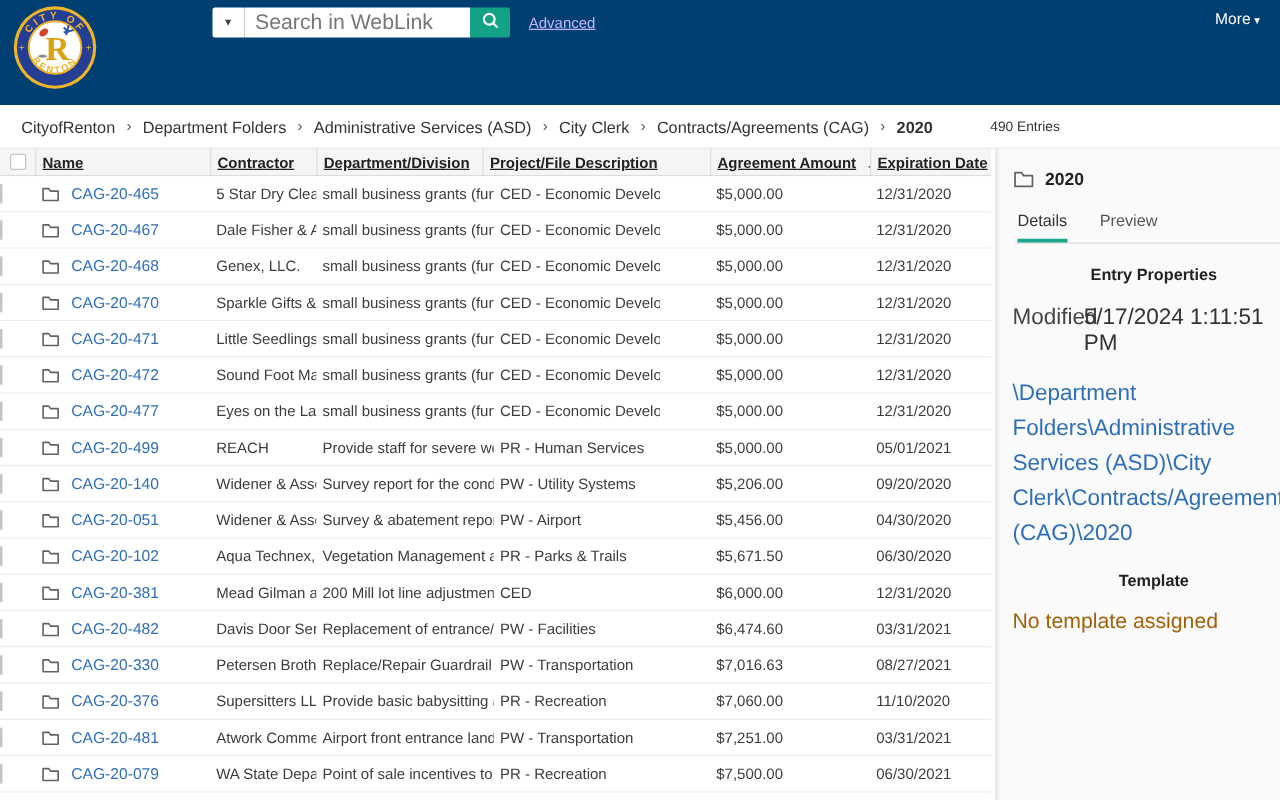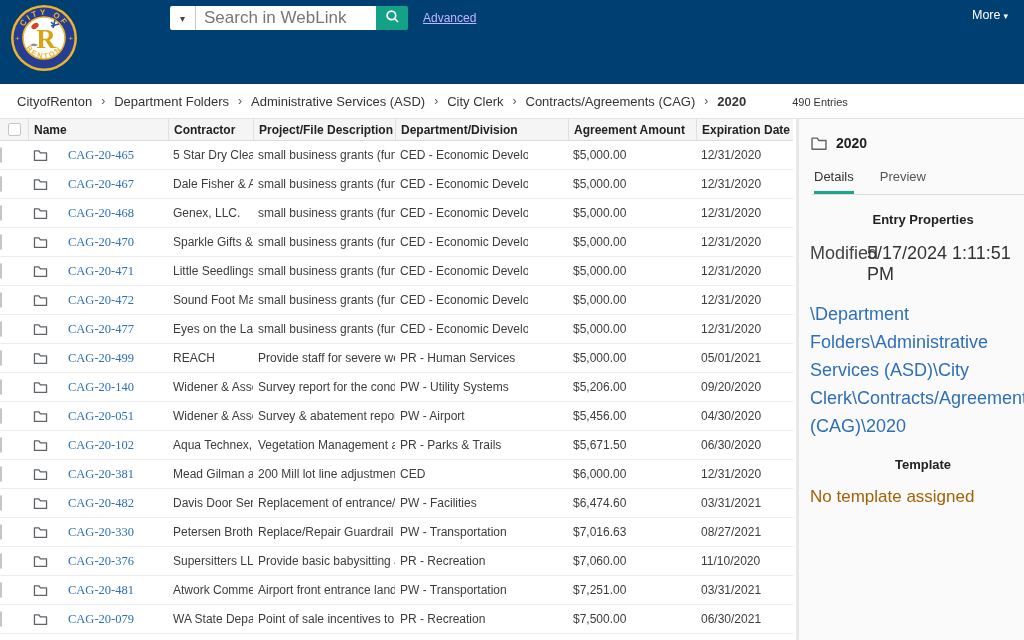--- a/index.html
+++ b/index.html
@@ -31,39 +31,39 @@
   .bc-count { font-size:11px; color:#333; margin-left:10px; position:relative; top:1px; }
 
   
   .main { display:flex; height:522px; border-top:1px solid #e3e3e3; }
   .table-area { width:793px; flex:none; }
   .gutter { width:5px; flex:none; background:#fff; border-right:2px solid #e9e9e9; }
   .panel { flex:1; background:#fafafa; border-left:1px solid #e7e7e7; padding:16px 12px 0 11px; }
 
   
   .thead { display:flex; height:22px; background:#f5f5f5; border-bottom:1px solid #dcdcdc;
-    font-size:12px; font-weight:bold; color:#222; align-items:flex-start; }
+    font-size:12px; font-weight:bold; color:#222; align-items:flex-start;text-decoration:underline; }
   .th { padding-left:5px; height:100%; display:flex; align-items:center; border-left:1px solid #e0e0e0;
     overflow:hidden; white-space:nowrap; cursor:pointer; }
   .th.c-check { border-left:none; cursor:default; justify-content:center; padding-left:0; }
   .sort-arrow { font-size:8px; margin-left:10px; color:#333; }
   .c-check { width:28px; flex:none; }
   .c-name { width:140px; flex:none; }
   .c-contractor { width:85px; flex:none; }
   .c-desc { width:142px; flex:none; }
   .c-dept { width:133px; flex:none; }
   .c-amount { width:128px; flex:none;margin-left:40px; }
   .c-exp { width:137px; flex:none; }
 
   .row { display:flex; height:29px; align-items:center; border-bottom:1px solid #ececec;
     font-size:12px; color:#3c3c3c; background:#fff; }
   .cell { padding-left:5px; overflow:hidden; white-space:nowrap; }
   .checkbox { width:13px; height:13px; border:1px solid #c5c5c5; border-radius:2px; background:#fff;
     margin:0 auto; cursor:pointer; }
-  .name-cell { display:flex; align-items:center; gap:20px; padding-left:5px; overflow:hidden;font-family:Liberation Serif, serif; }
+  .name-cell { display:flex; align-items:center; gap:9px; padding-left:5px; overflow:hidden; }
   .folder-ic { flex:none; display:flex; align-items:center; }
   .entry-link { color:#2e6fb7; text-decoration:none; cursor:pointer; white-space:nowrap; font-size:12.5px; }
 
   
   .panel-title { display:flex; align-items:center; gap:8px; font-size:14px; font-weight:bold; color:#222; }
   .tabs { display:flex; gap:26px; margin:18px 0 0 2px; font-size:13px;
     border-bottom:1px solid #ddd; margin-right:-12px; padding-left:2px; }
   .tab { padding-bottom:7px; cursor:pointer; color:#555; }
   .tab.active { color:#333; border-bottom:3px solid #1aa689; }
   .sect-head { font-weight:bold; font-size:13px; color:#222; margin-top:17px;text-align:center; }
@@ -141,22 +141,22 @@
 
 <div class="main">
 
   <div class="table-area">
     <div class="thead">
       <div class="th c-check">
         <span class="checkbox"></span>
       </div>
       <div class="th c-name">Name</div>
       <div class="th c-contractor">Contractor</div>
+      <div class="th c-dept">Department/Division</div>
       <div class="th c-desc">Project/File Description</div>
-      <div class="th c-dept">Department/Division</div>
       <div class="th c-amount">
         <span>Agreement Amount</span>
         <span class="sort-arrow">▲</span>
       </div>
       <div class="th c-exp">Expiration Date</div>
     </div>
     <div>
   <div class="row">
     <div class="c-check">
       <span class="checkbox"></span>

